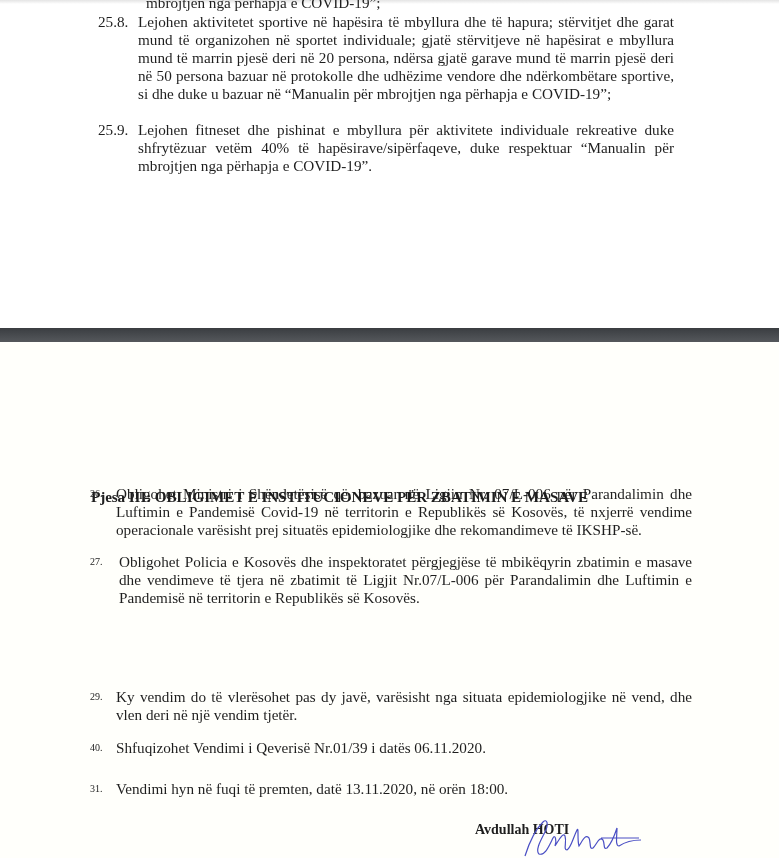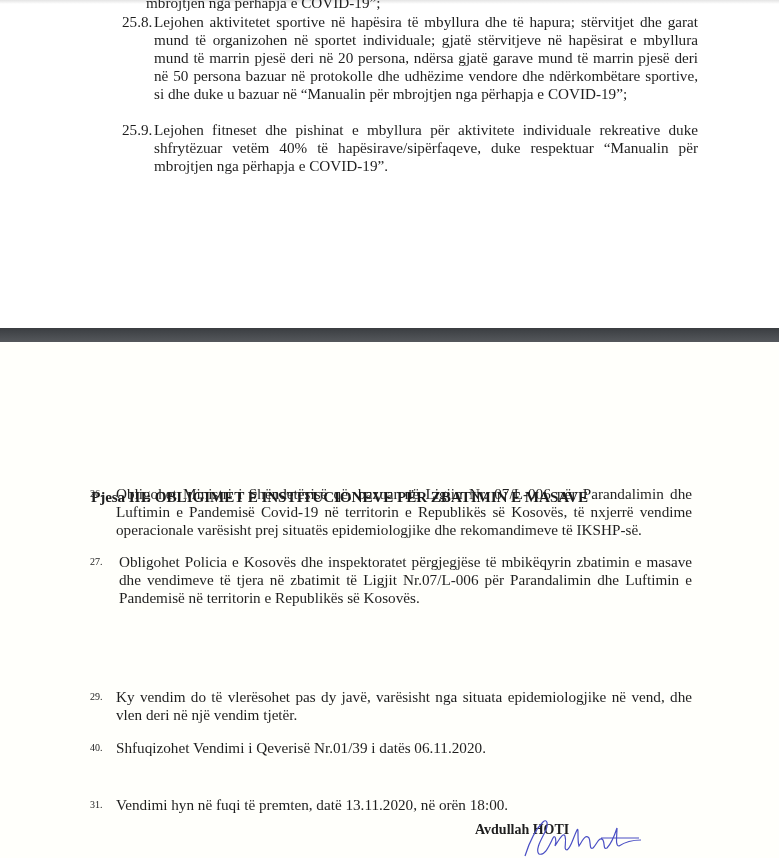--- a/index.html
+++ b/index.html
@@ -42,31 +42,31 @@
     .txt {
       font-size: 15.2px;
       line-height: 18px;
       text-align: justify;
       text-align-last: auto;
     }
 
     
     .sub-item {
       position: absolute;
-      left: 122px;
+      left: 98px;
       width: 576px;
     }
     .sub-item .num {
       position: absolute;
       left: 0; top: 0;
       font-size: 15.2px;
       line-height: 18px;
     }
     .sub-item .body {
-      margin-left: 32px;
+      margin-left: 40px;
     }
     .frag {
       position: absolute;
       left: 146px;
       top: -6px;
       font-size: 15.2px;
       line-height: 18px;
     }
 
     
@@ -149,21 +149,21 @@
   <div class="item txt" style="top:346px;">
     <span class="num">29.</span>
     <div class="body txt">Ky vendim do të vlerësohet pas dy javë, varësisht nga situata epidemiologjike në vend, dhe vlen deri në një vendim tjetër.</div>
   </div>
 
   <div class="item single txt" style="top:397px;">
     <span class="num">40.</span>
     <div class="body txt">Shfuqizohet Vendimi i Qeverisë Nr.01/39 i datës 06.11.2020.</div>
   </div>
 
-  <div class="item single txt" style="top:454px;">
+  <div class="item single txt" style="top:438px;">
     <span class="num">31.</span>
     <div class="body txt">Vendimi hyn në fuqi të premten, datë 13.11.2020, në orën 18:00.</div>
   </div>
 
   <div class="signer">Avdullah HOTI</div>
 
   <svg class="signature" viewBox="0 0 140 48">
     <path id="sig-path" fill="none" stroke-width="1.2" d="M20 46 C 25 30, 30 20, 38 12 C 42 8, 44 14, 40 22 C 36 30, 30 40, 34 44 C 40 46, 44 36, 48 28 C 50 24, 52 30, 50 36 C 54 30, 58 22, 60 26 C 62 32, 58 40, 62 40 C 66 38, 68 28, 72 20 C 74 16, 72 30, 74 36 C 78 30, 80 24, 84 28 C 86 32, 84 40, 88 38 C 92 34, 94 26, 98 30 C 100 34, 98 40, 102 38 C 106 34, 110 24, 112 18 C 112 26, 110 36, 114 36 C 120 32, 128 30, 136 30 M 96 28 L 134 28" stroke="#4a4fc4"></path>
   </svg>
 </div>

